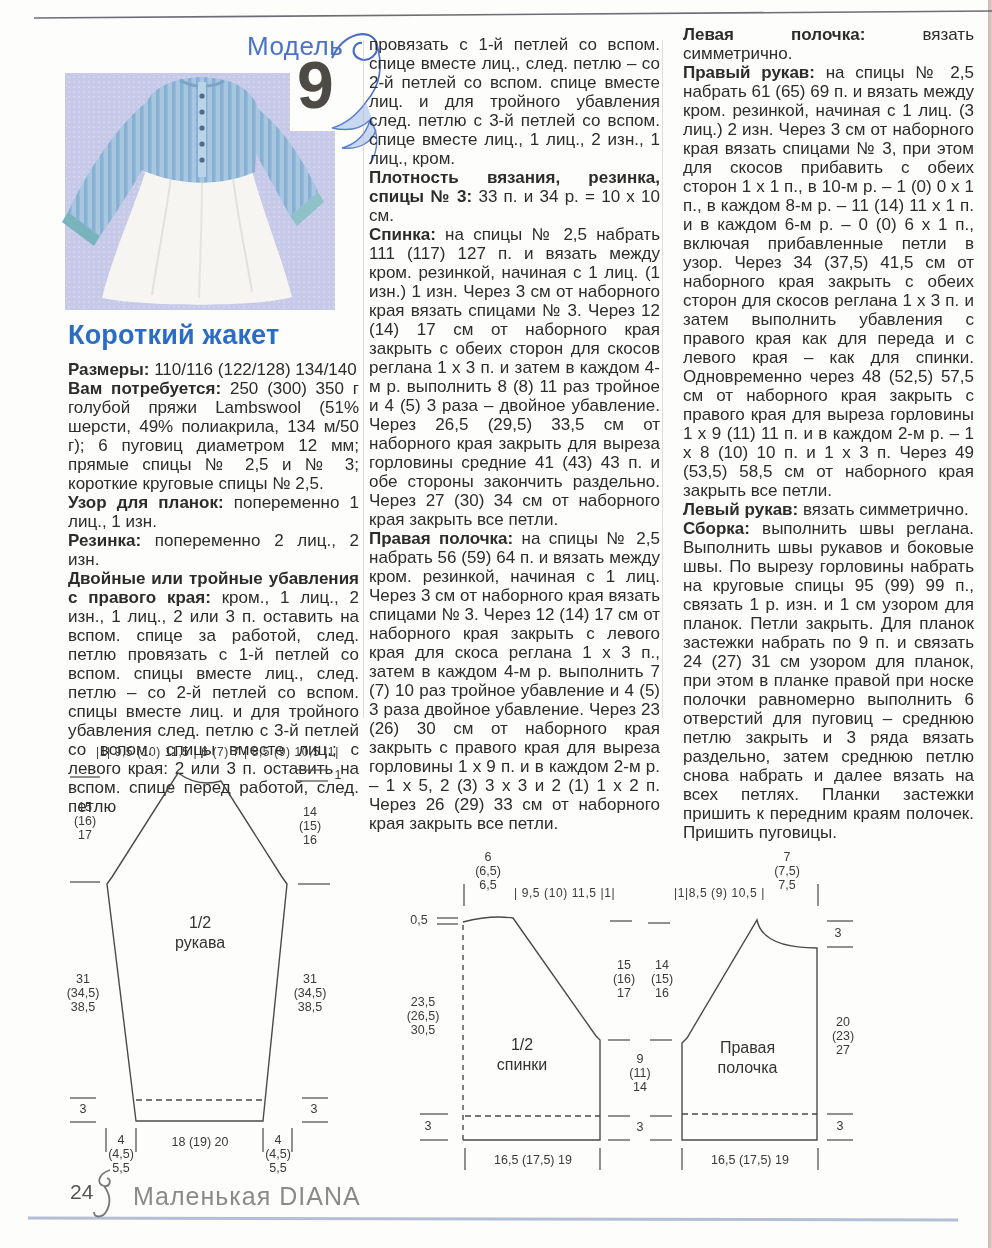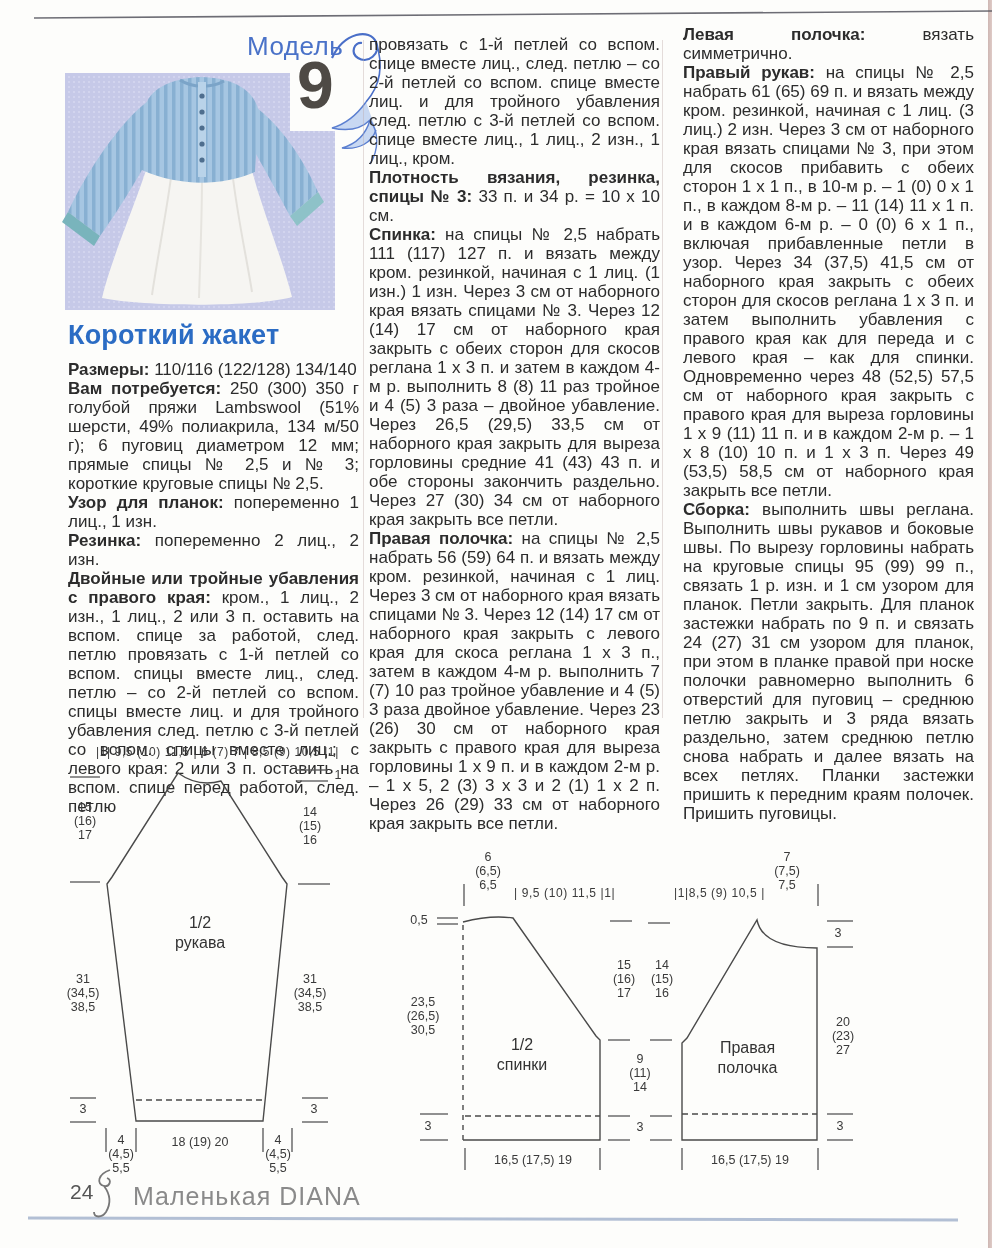--- a/index.html
+++ b/index.html
@@ -104,20 +104,21 @@
   <div class="col col-2">
     <p><span class="lead"></span><span>провязать с 1-й петлей со вспом. спице вместе лиц., след. петлю – со 2-й петлей со вспом. спице вместе лиц. и для тройного убавления след. петлю с 3-й петлей со вспом. спице вместе лиц., 1 лиц., 2 изн., 1 лиц., кром.</span></p>
     <p><span class="lead">Плотность вязания, резинка, спицы № 3:</span><span> 33 п. и 34 р. = 10 х 10 см.</span></p>
     <p><span class="lead">Спинка:</span><span> на спицы № 2,5 набрать 111 (117) 127 п. и вязать между кром. резинкой, начиная с 1 лиц. (1 изн.) 1 изн. Через 3 см от наборного края вязать спицами № 3. Через 12 (14) 17 см от наборного края закрыть с обеих сторон для скосов реглана 1 х 3 п. и затем в каждом 4-м р. выполнить 8 (8) 11 раз тройное и 4 (5) 3 раза – двойное убавление. Через 26,5 (29,5) 33,5 см от наборного края закрыть для выреза горловины средние 41 (43) 43 п. и обе стороны закончить раздельно. Через 27 (30) 34 см от наборного края закрыть все петли.</span></p>
     <p><span class="lead">Правая полочка:</span><span> на спицы № 2,5 набрать 56 (59) 64 п. и вязать между кром. резинкой, начиная с 1 лиц. Через 3 см от наборного края вязать спицами № 3. Через 12 (14) 17 см от наборного края закрыть с левого края для скоса реглана 1 х 3 п., затем в каждом 4-м р. выполнить 7 (7) 10 раз тройное убавление и 4 (5) 3 раза двойное убавление. Через 23 (26) 30 см от наборного края закрыть с правого края для выреза горловины 1 х 9 п. и в каждом 2-м р. – 1 х 5, 2 (3) 3 х 3 и 2 (1) 1 х 2 п. Через 26 (29) 33 см от наборного края закрыть все петли.</span></p>
   </div>
 
   <div class="col col-3">
     <p><span class="lead">Левая полочка:</span><span> вязать симметрично.</span></p>
     <p><span class="lead">Правый рукав:</span><span> на спицы № 2,5 набрать 61 (65) 69 п. и вязать между кром. резинкой, начиная с 1 лиц. (3 лиц.) 2 изн. Через 3 см от наборного края вязать спицами № 3, при этом для скосов прибавить с обеих сторон 1 х 1 п., в 10-м р. – 1 (0) 0 х 1 п., в каждом 8-м р. – 11 (14) 11 х 1 п. и в каждом 6-м р. – 0 (0) 6 х 1 п., включая прибавленные петли в узор. Через 34 (37,5) 41,5 см от наборного края закрыть с обеих сторон для скосов реглана 1 х 3 п. и затем выполнить убавления с правого края как для переда и с левого края – как для спинки. Одновременно через 48 (52,5) 57,5 см от наборного края закрыть с правого края для выреза горловины 1 х 9 (11) 11 п. и в каждом 2-м р. – 1 х 8 (10) 10 п. и 1 х 3 п. Через 49 (53,5) 58,5 см от наборного края закрыть все петли.</span></p>
+    <p><span class="lead">Левый рукав:</span><span> вязать симметрично.</span></p>
     <p><span class="lead">Сборка:</span><span> выполнить швы реглана. Выполнить швы рукавов и боковые швы. По вырезу горловины набрать на круговые спицы 95 (99) 99 п., связать 1 р. изн. и 1 см узором для планок. Петли закрыть. Для планок застежки набрать по 9 п. и связать 24 (27) 31 см узором для планок, при этом в планке правой при носке полочки равномерно выполнить 6 отверстий для пуговиц – среднюю петлю закрыть и 3 ряда вязать раздельно, затем среднюю петлю снова набрать и далее вязать на всех петлях. Планки застежки пришить к передним краям полочек. Пришить пуговицы.</span></p>
   </div>
 
   <svg class="overlay" viewBox="0 0 992 1248">
 
     <line x1="34" y1="18" x2="992" y2="11" stroke="#55555e" stroke-width="1.6" opacity=".85"></line>
     <line x1="28" y1="1218" x2="958" y2="1220" stroke="#a6b5ce" stroke-width="3" opacity=".85"></line>
 
     <g stroke="#4a4a4a" stroke-width="1.4" fill="none">
 

